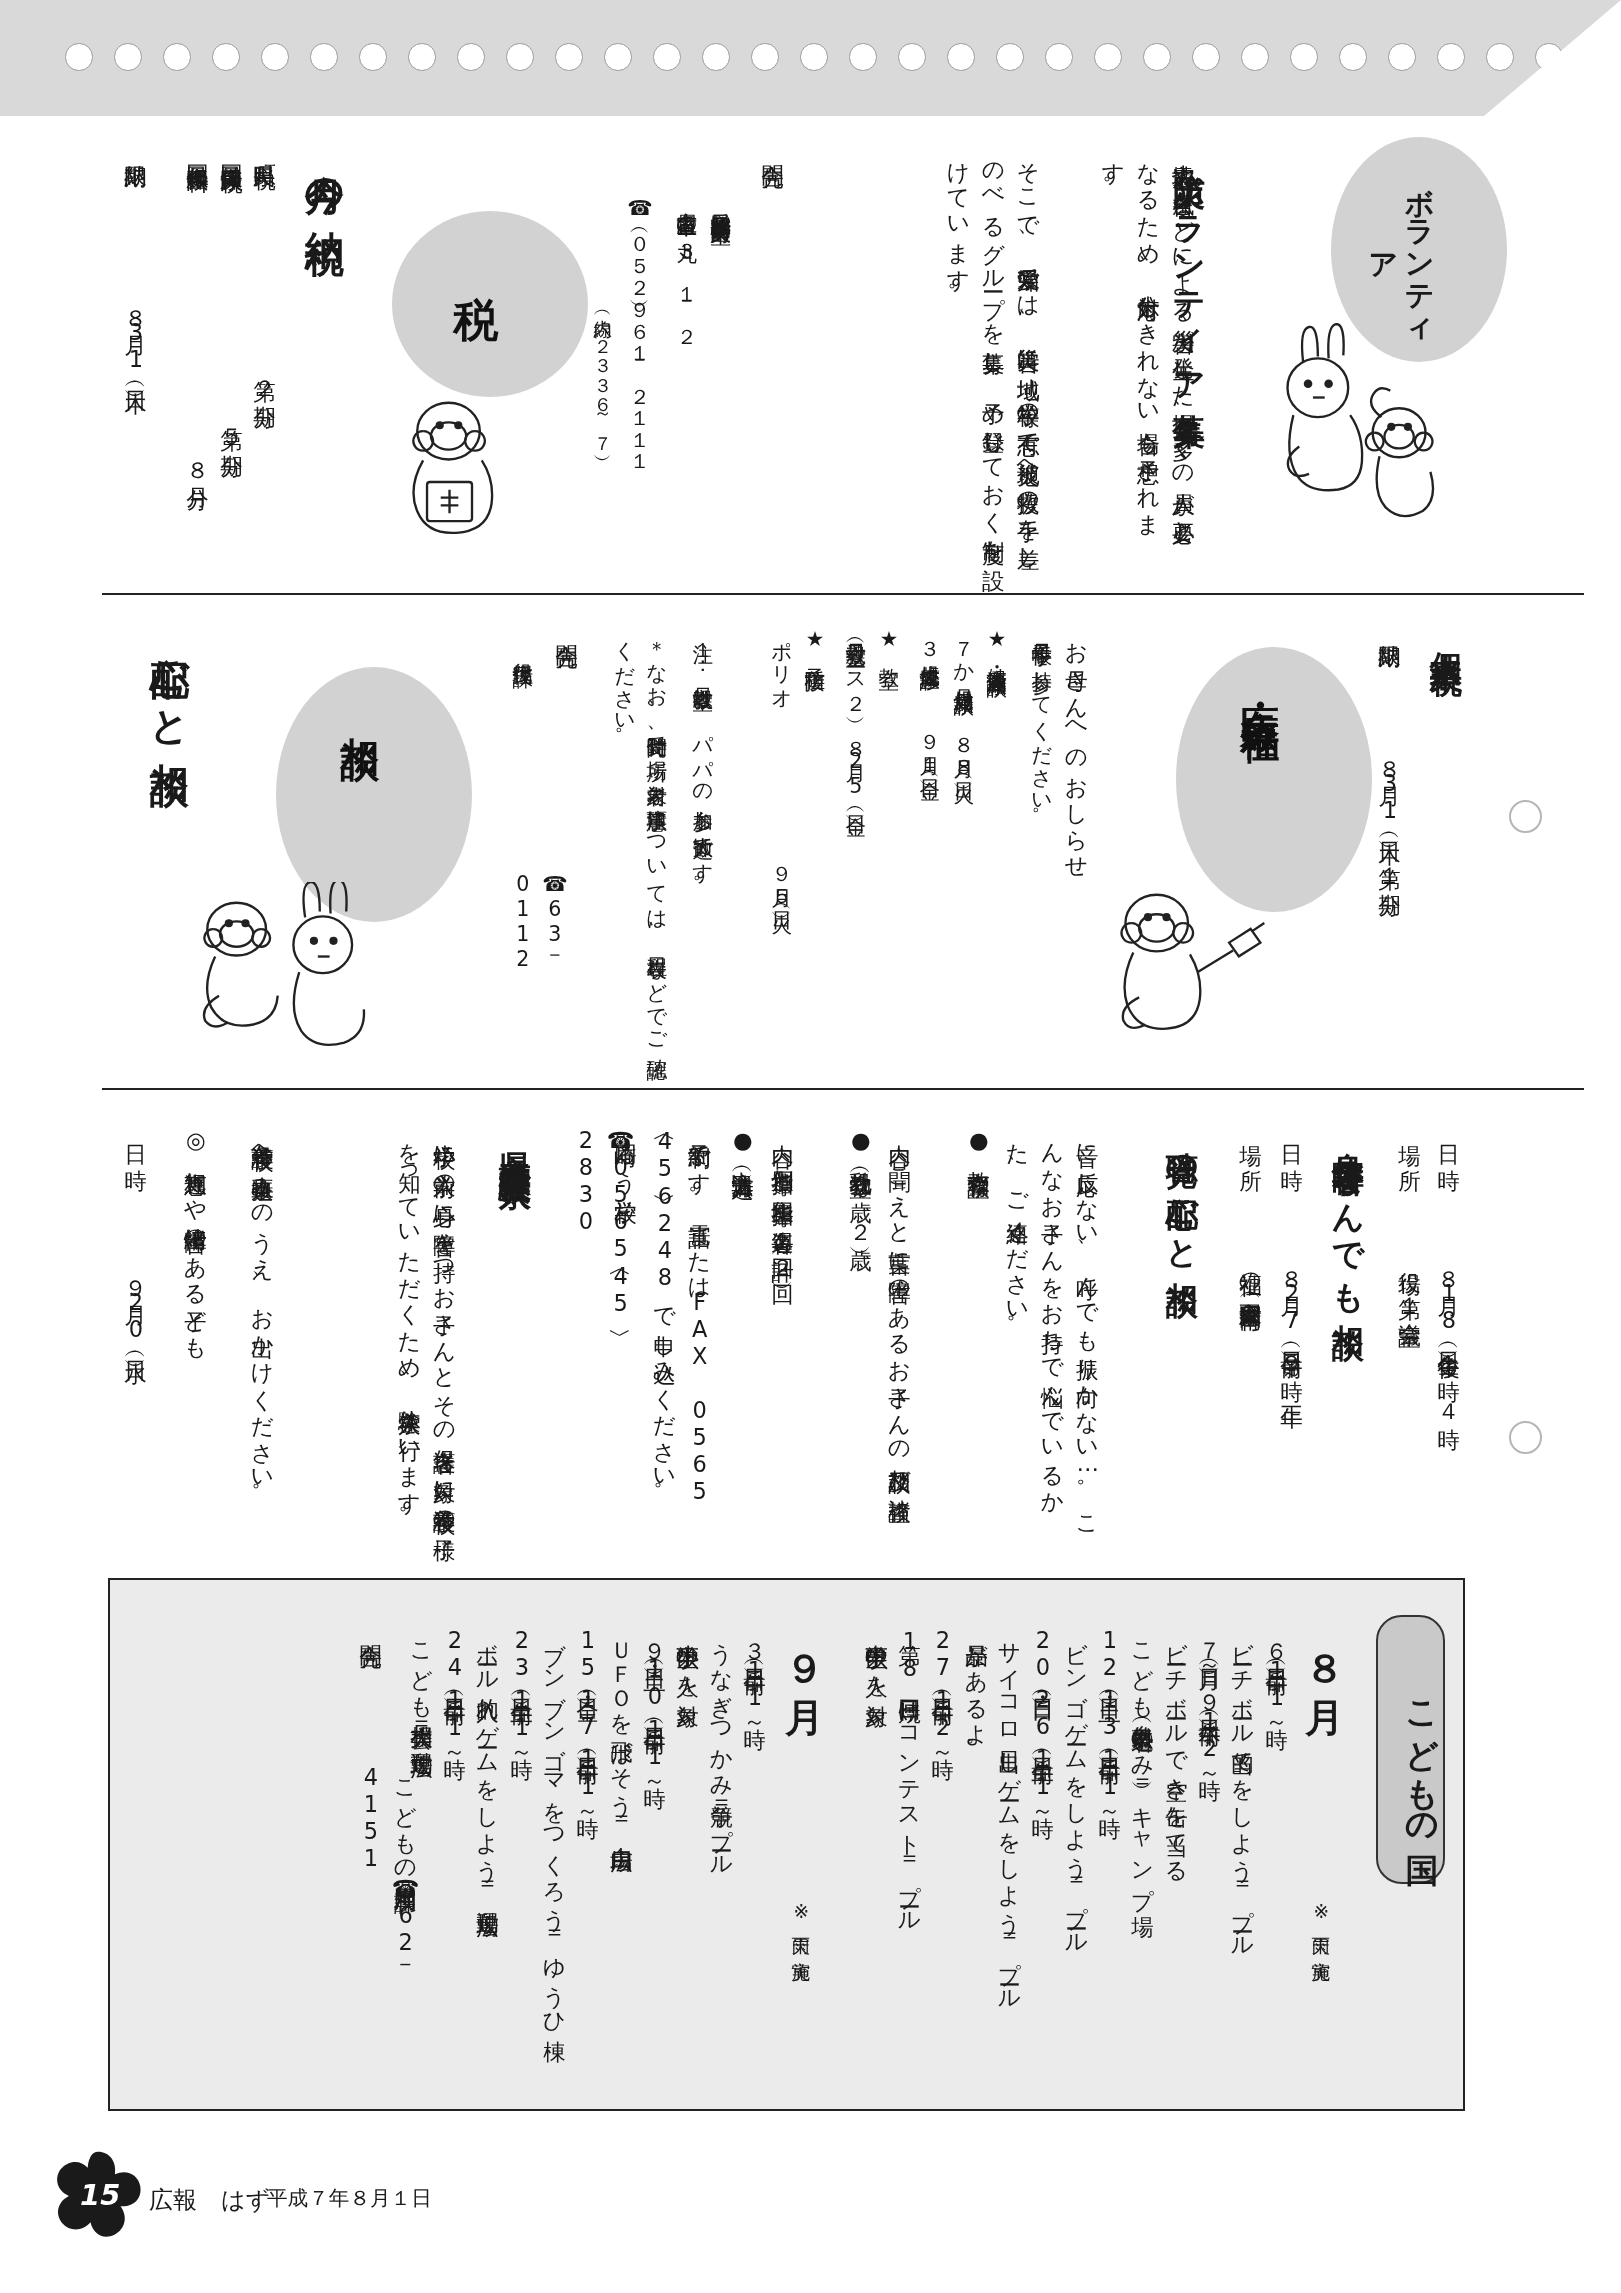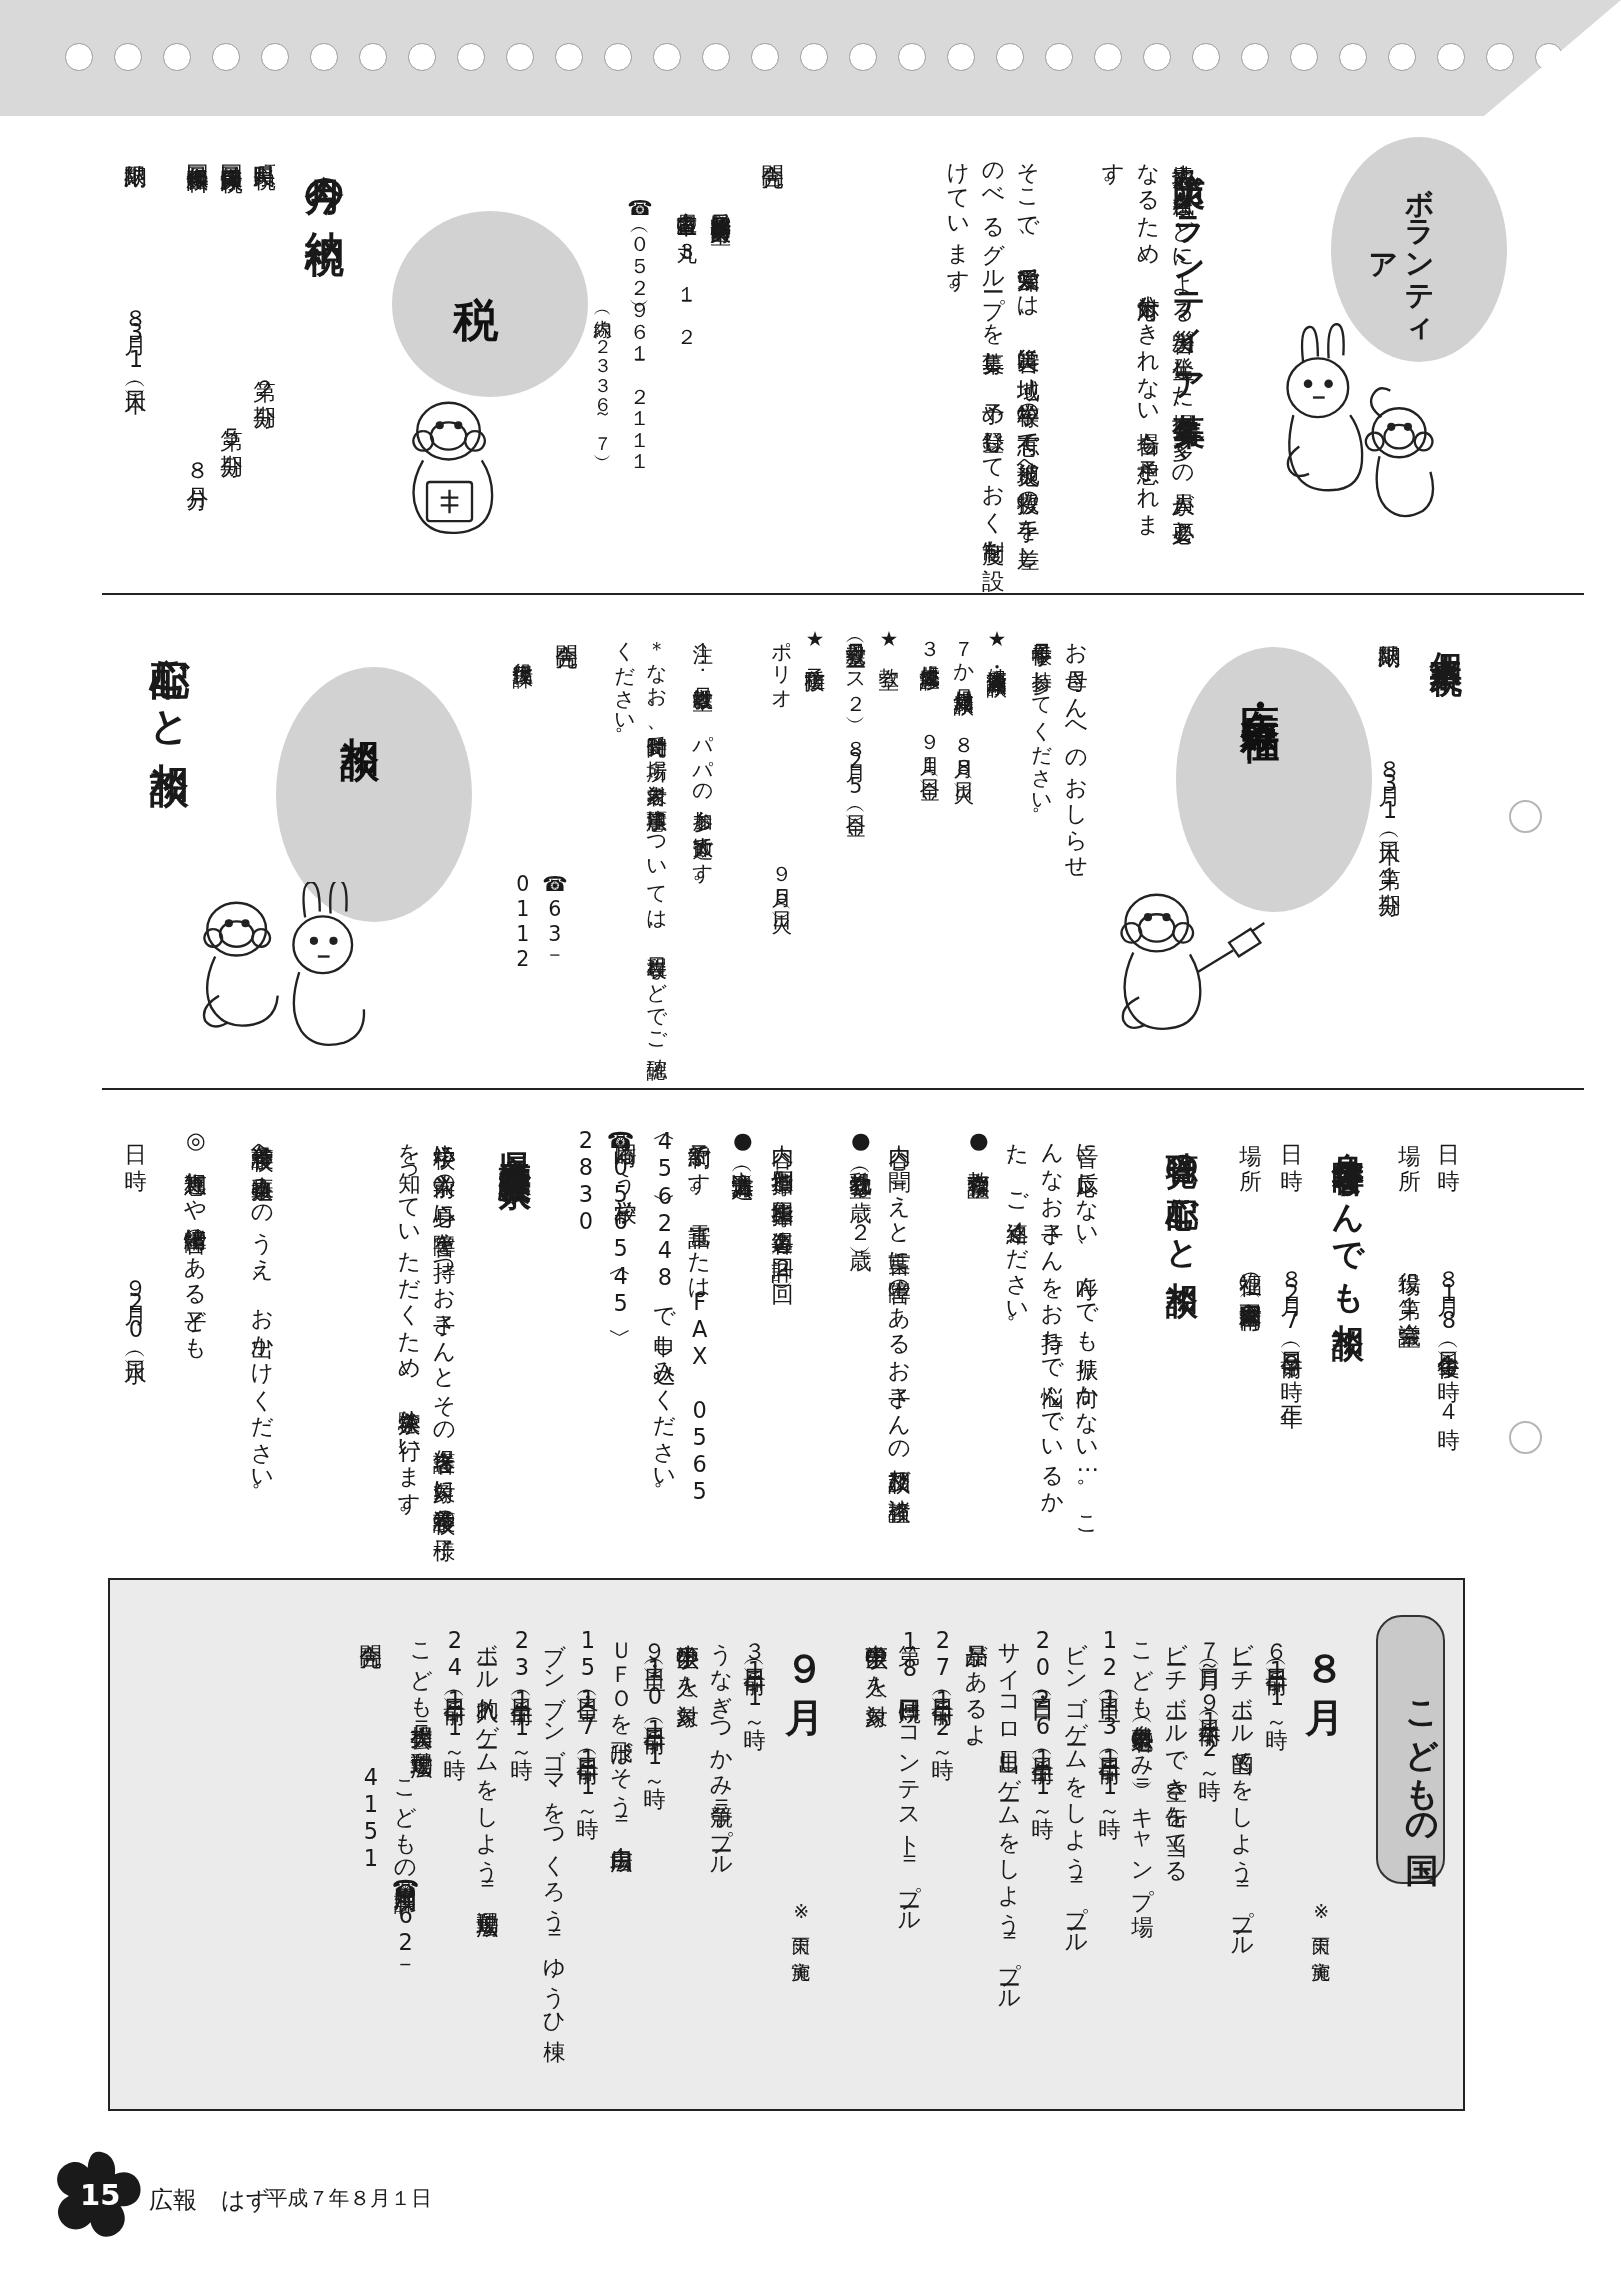--- a/index.html
+++ b/index.html
@@ -273,16 +273,16 @@
 <div class="col t16" style="left:404px;top:1627px;height:392px;">こども相撲大会＝運動広場</div>
 
 <div class="col t16" style="left:353px;top:1627px;height:118px;">問合先</div>
 <div class="col t16" style="left:353px;top:1764px;height:323px;">こどもの国利用課☎62－4151</div>
 
 <svg class="flower" style="left:51px;top:2148px;" viewBox="0 0 100 100">
   <g fill="#1a1a1a">
     <path d="M50 4 C62 4 70 14 68 28 C80 22 93 28 95 41 C97 54 88 63 74 62 C82 73 79 86 68 92 C56 98 45 92 42 79 C33 89 20 89 12 80 C4 70 7 57 19 51 C7 46 3 33 10 23 C18 13 31 12 39 21 C40 10 44 4 50 4 Z"></path>
   </g>
 </svg>
-<div class="footer-num" style="left:80px;top:2178px;">15</div>
+<div class="footer-num" style="left:80px;top:2178px;font-style:italic;">15</div>
 <div style="position:absolute;left:149px;top:2184px;font-size:24px;text-align:center;">広報　はず</div>
 <div style="position:absolute;left:267px;top:2184px;font-size:20.6px;">平成７年８月１日</div>
 
 
 </body></html>

